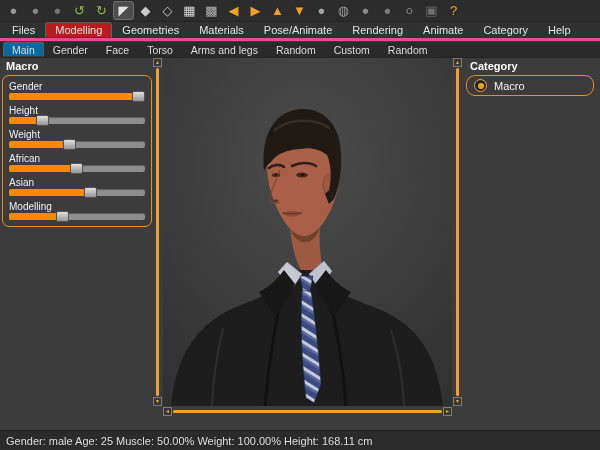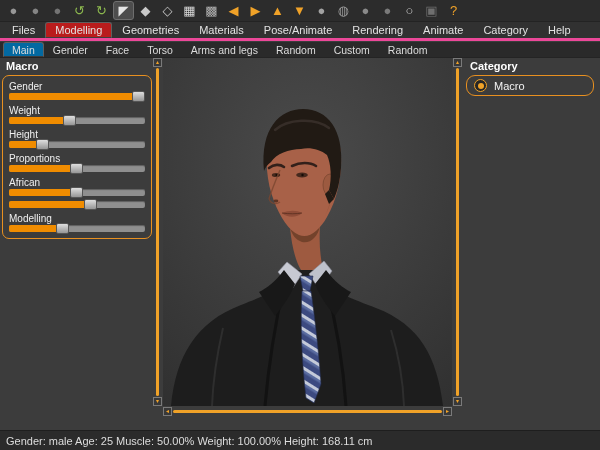--- a/index.html
+++ b/index.html
@@ -266,52 +266,46 @@
           <div class="slider-label">Gender</div>
           <div class="slider-track">
             <div class="slider-fill" style="width: 100%;"></div>
             <div class="slider-handle" style="left: clamp(0px, 100% - 7px, 100% - 13px);"></div>
           </div>
         </div>
 
 
 
         <div class="slider-row">
+          <div class="slider-label">Height</div>
+          <div class="slider-track">
+            <div class="slider-fill" style="width: 25%;"></div>
+            <div class="slider-handle" style="left: clamp(0px, 25% - 7px, 100% - 13px);"></div>
+          </div>
+        </div>
+
+        <div class="slider-row">
           <div class="slider-label">Weight</div>
           <div class="slider-track">
             <div class="slider-fill" style="width: 45%;"></div>
             <div class="slider-handle" style="left: clamp(0px, 45% - 7px, 100% - 13px);"></div>
           </div>
         </div>
 
-        <div class="slider-row">
-          <div class="slider-label">Height</div>
-          <div class="slider-track">
-            <div class="slider-fill" style="width: 25%;"></div>
-            <div class="slider-handle" style="left: clamp(0px, 25% - 7px, 100% - 13px);"></div>
-          </div>
-        </div>
-
-        <div class="slider-row">
-          <div class="slider-label">Proportions</div>
+
+        <div class="slider-row">
+          <div class="slider-label">African</div>
           <div class="slider-track">
             <div class="slider-fill" style="width: 50%;"></div>
             <div class="slider-handle" style="left: clamp(0px, 50% - 7px, 100% - 13px);"></div>
           </div>
         </div>
 
         <div class="slider-row">
-          <div class="slider-label">African</div>
-          <div class="slider-track">
-            <div class="slider-fill" style="width: 50%;"></div>
-            <div class="slider-handle" style="left: clamp(0px, 50% - 7px, 100% - 13px);"></div>
-          </div>
-        </div>
-
-        <div class="slider-row">
+          <div class="slider-label">Asian</div>
           <div class="slider-track">
             <div class="slider-fill" style="width: 60%;"></div>
             <div class="slider-handle" style="left: clamp(0px, 60% - 7px, 100% - 13px);"></div>
           </div>
         </div>
 
         <div class="slider-row">
           <div class="slider-label">Modelling</div>
           <div class="slider-track">
             <div class="slider-fill" style="width: 40%;"></div>

